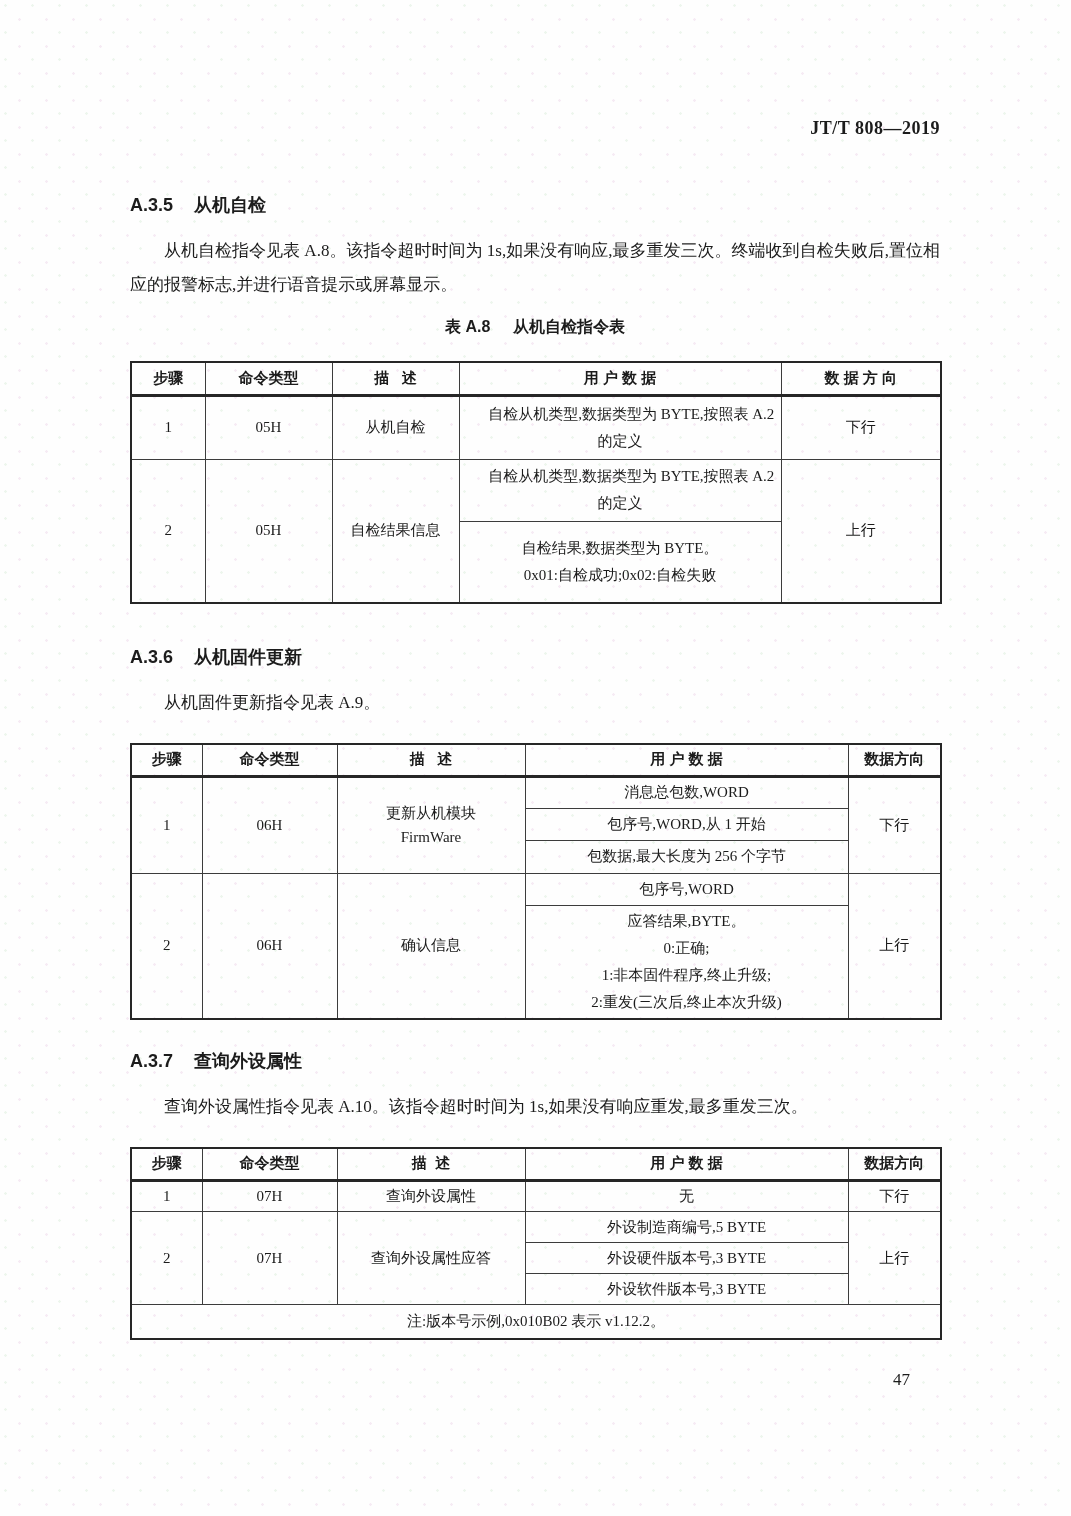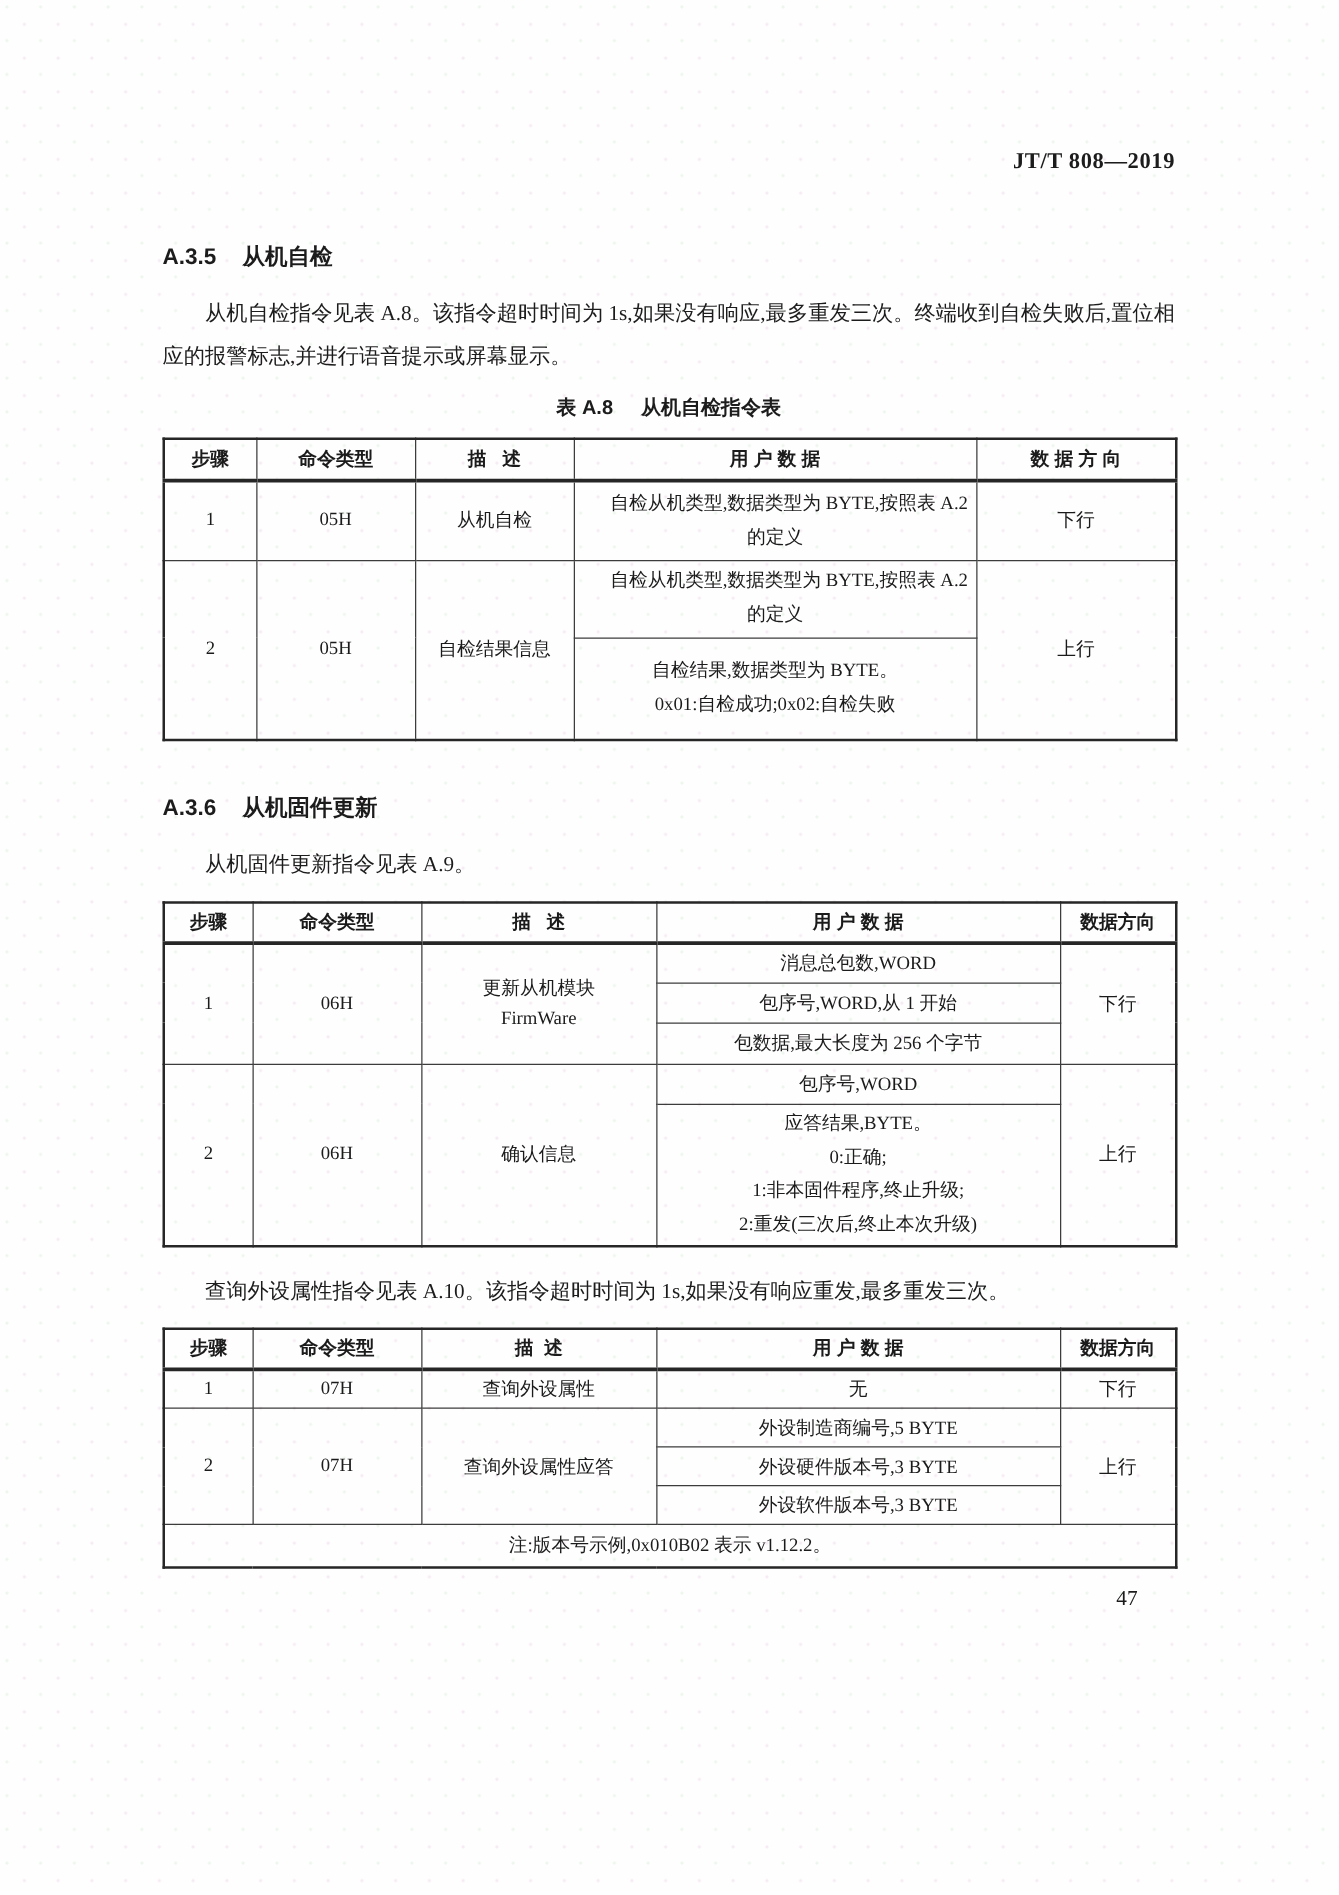--- a/index.html
+++ b/index.html
@@ -50,21 +50,21 @@
   .table-caption{
     margin-top:14px;
     text-align:center;
     font-family:"Liberation Sans","DejaVu Sans",sans-serif;
     font-weight:bold;
     font-size:16px;
     line-height:22px;
   }
   .cap-label{margin-right:18px;}
   .cmd-table{
-    margin-top:12px;
+    margin-top:23px;
     border-collapse:collapse;
     table-layout:fixed;
     width:810px;
     font-size:15px;
     color:#1b1b1b;
     border:2px solid #262626;
   }
   .cmd-table th,.cmd-table td{
     border:1px solid #3c3c3c;
     text-align:center;
@@ -88,21 +88,21 @@
   .cell-lines{text-align:left;padding:6px 10px 6px 14px;}
   .cell-lines .ln{line-height:27px;}
   .note-cell{
     text-align:left;
     padding-left:12px;
     border-top:2px solid #262626;
     font-size:15px;
   }
   .two-line div{line-height:24px;}
   .page-number{
-    margin-top:14px;
+    margin-top:30px;
     text-align:right;
     padding-right:30px;
     font-size:17px;
   }
 </style>
 </head>
 <body>
 
 <div class="page">
   <div class="content">
@@ -211,20 +211,24 @@
         <td class="cell-lines">
           <div class="ln">应答结果,BYTE。</div>
           <div class="ln">0:正确;</div>
           <div class="ln">1:非本固件程序,终止升级;</div>
           <div class="ln">2:重发(三次后,终止本次升级)</div>
         </td>
       </tr>
     </tbody>
       </table>
 
+    <div class="section-heading h-a37">
+      <span class="sec-num">A.3.7</span>
+      <span class="sec-title">查询外设属性</span>
+    </div>
     <p class="body-para">查询外设属性指令见表 A.10。该指令超时时间为 1s,如果没有响应重发,最多重发三次。</p>
 
 
     <table class="cmd-table">
       <colgroup>
         <col style="width:71px">
           <col style="width:135px">
           <col style="width:188px">
           <col style="width:323px">
           <col style="width:93px">

